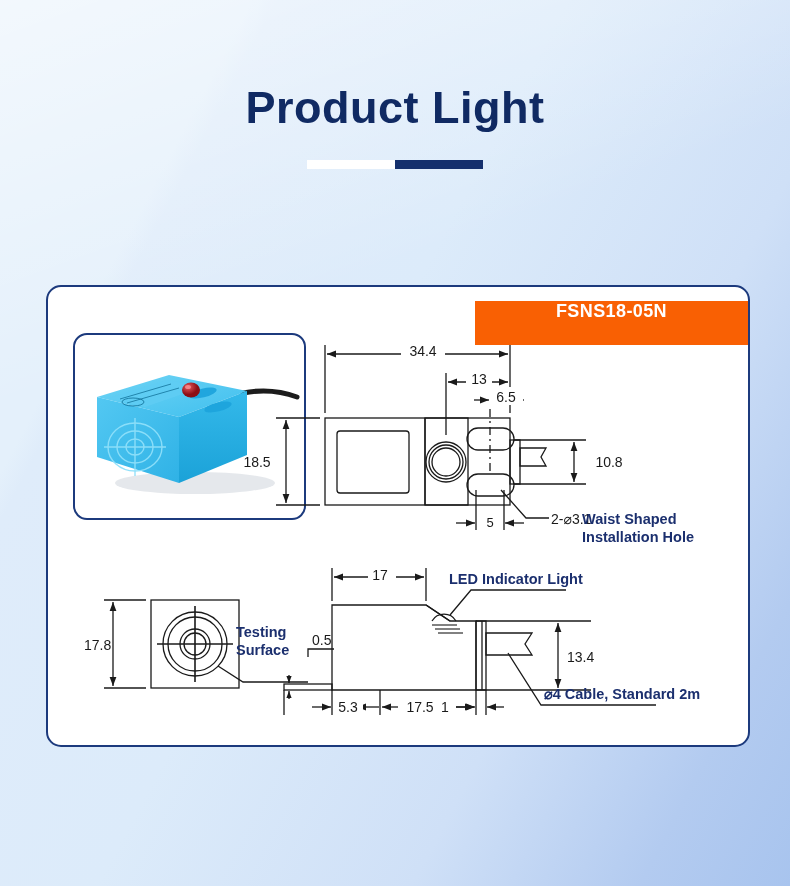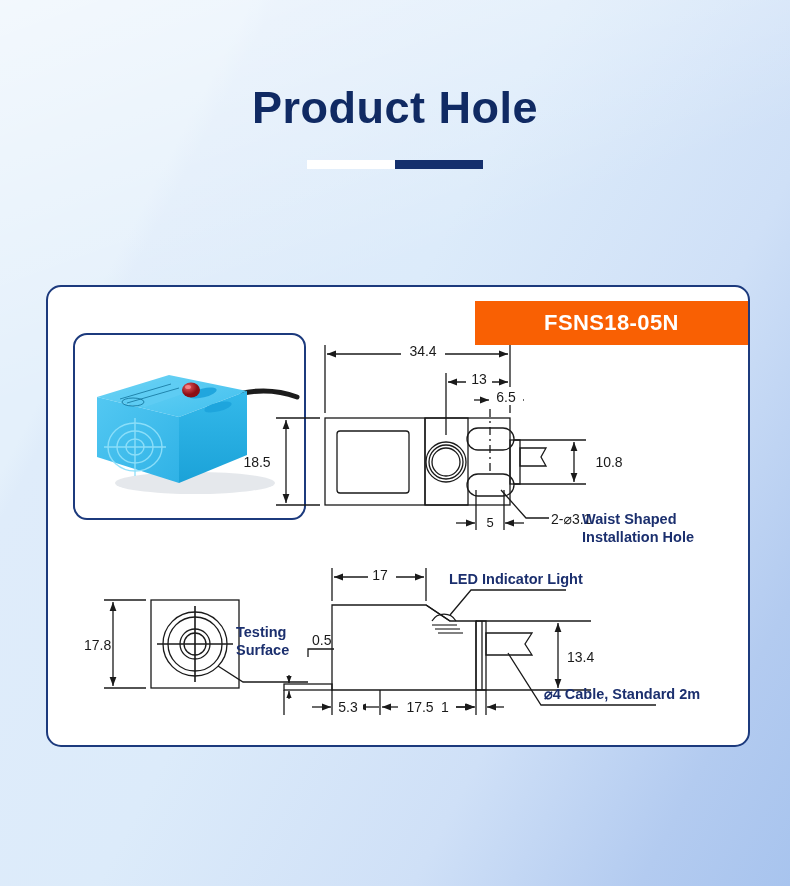--- a/index.html
+++ b/index.html
@@ -27,42 +27,42 @@
   #divider{position:absolute;top:160px;left:50%;transform:translateX(-50%);
     width:176px;height:9px;display:flex;}
   #divider .seg-a{width:88px;height:9px;background:#ffffff;}
   #divider .seg-b{width:88px;height:9px;background:#15306d;}
 
   
   #card{position:absolute;left:46px;top:285px;width:700px;height:458px;
     background:#ffffff;border:2px solid #1c3a7d;border-radius:15px;}
 
   #badge{position:absolute;left:475px;top:301px;width:273px;height:44px;
-    background:#f96003;display:flex;align-items:center;justify-content:center;
-    color:#ffffff;font-size:22px;font-weight:bold;letter-spacing:.4px;}
+    background:#f96003;display:flex;align-items:flex-start;justify-content:center;
+    color:#ffffff;font-size:18px;font-weight:bold;letter-spacing:.4px;}
 
   
   #photo{position:absolute;left:73px;top:333px;width:229px;height:183px;
     background:#ffffff;border:2px solid #1c3a7d;border-radius:14px;overflow:hidden;}
 
   
   #draw{position:absolute;left:46px;top:285px;width:700px;height:458px;}
 
   .lbl-nv{fill:#1b2f6e;font-family:"Liberation Sans",sans-serif;font-weight:bold;font-size:14.5px;}
   .dim{fill:#1a1a1a;font-family:"Liberation Sans",sans-serif;font-size:14px;}
   .dimS{fill:#1a1a1a;font-family:"Liberation Sans",sans-serif;font-size:13px;}
 </style>
 </head>
 <body>
 
 <div id="bg"></div>
 
 <div class="wrap">
 
-  <div id="title">Product Hole</div>
+  <div id="title">Product Light</div>
 
   <div id="divider">
     <div class="seg-a"></div>
     <div class="seg-b"></div>
   </div>
 
   <div id="card"></div>
 
   <div id="photo">
     <svg width="229" height="183" viewBox="0 0 229 183">

